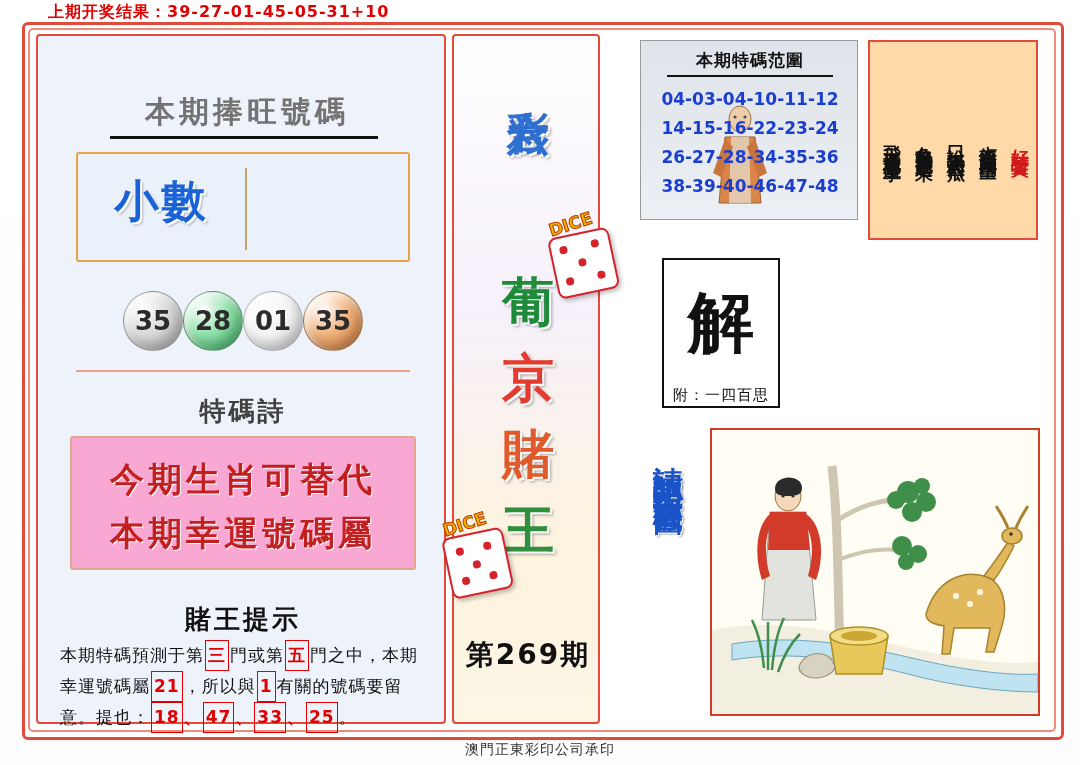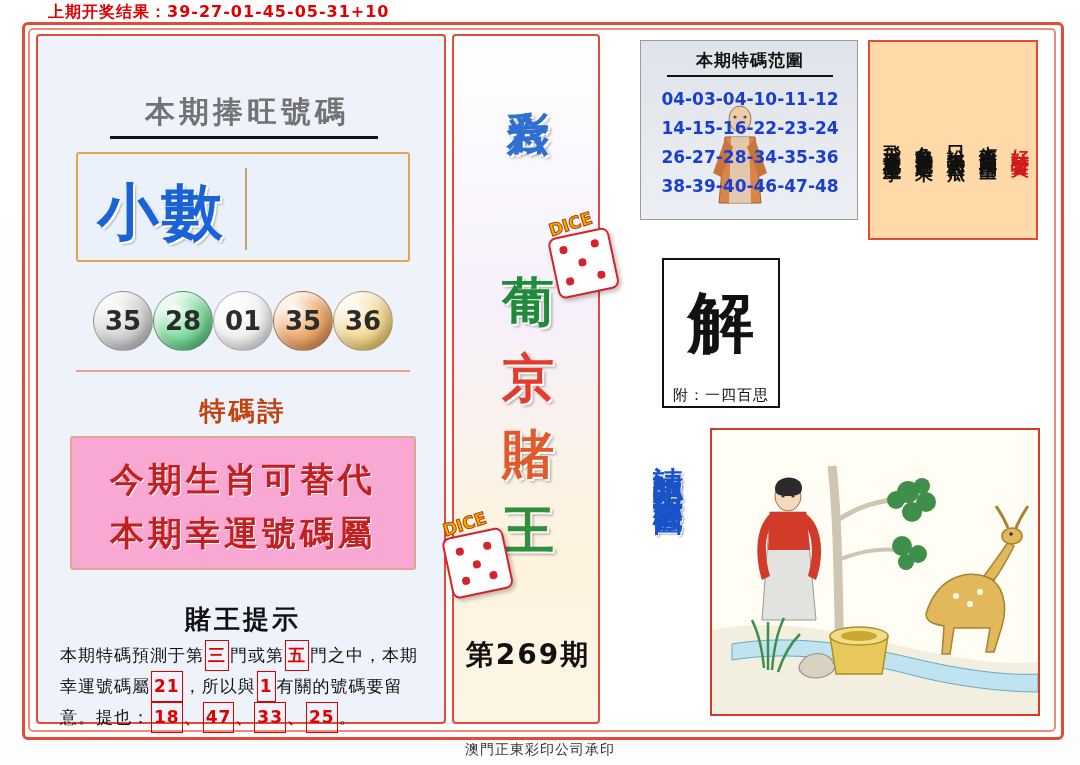--- a/index.html
+++ b/index.html
@@ -47,21 +47,21 @@
   .pick-box{
     position:absolute;left:38px;top:116px;width:334px;height:110px;
     border:2px solid #e8a24a;background:#eaf1fb;border-radius:3px;
     box-sizing:border-box;
   }
   .pick-box .divider{
     position:absolute;left:167px;top:14px;width:2px;height:82px;background:#c8a06a;
   }
   .pick-word{
     position:absolute;top:18px;width:167px;text-align:center;
-    font-size:61px;font-weight:bold;color:#1a63d6;letter-spacing:3px;
+    font-size:44px;font-weight:bold;color:#1a63d6;letter-spacing:3px;
     text-shadow:2px 2px 0 #ffffff,3px 3px 2px rgba(0,0,0,.25);
   }
   .pick-word.a{left:0;}
   .pick-word.b{left:167px;}
   .balls-row{
     position:absolute;left:38px;top:252px;width:334px;height:66px;
     display:flex;justify-content:center;align-items:center;
   }
   .ball{
     width:58px;height:58px;border-radius:50%;
@@ -73,21 +73,21 @@
   .ball.c-gray{background:radial-gradient(circle at 34% 30%,#ffffff 0%,#d8d8d8 45%,#9e9e9e 100%);}
   .ball.c-green{background:radial-gradient(circle at 34% 30%,#ffffff 0%,#8ee0a8 45%,#2e9e55 100%);}
   .ball.c-white{background:radial-gradient(circle at 34% 30%,#ffffff 0%,#f3f3f3 45%,#c6c6c6 100%);}
   .ball.c-orange{background:radial-gradient(circle at 34% 30%,#ffffff 0%,#f0b27a 45%,#c06a2e 100%);}
   .ball.c-yellow{background:radial-gradient(circle at 34% 30%,#ffffff 0%,#f5dda0 45%,#c9a445 100%);}
   .sep-line{
     position:absolute;left:38px;top:334px;width:334px;height:2px;background:#f0a08a;
   }
   .poem-title{
     position:absolute;left:0;top:358px;width:410px;text-align:center;
-    font-size:26px;font-weight:bold;color:#c2410c;letter-spacing:3px;
+    font-size:26px;font-weight:bold;color:#404040;letter-spacing:3px;
   }
   .poem-box{
     position:absolute;left:32px;top:400px;width:346px;height:134px;
     background:#f9a8d4;border:2px solid #e2a68c;border-radius:3px;
     box-sizing:border-box;padding-top:14px;
   }
   .poem-line{
     text-align:center;font-size:34px;font-weight:bold;color:#c21f1f;
     letter-spacing:4px;line-height:54px;
     text-shadow:1px 1px 0 #ffffff;
@@ -230,21 +230,20 @@
     <div class="pick-box">
       <div class="pick-word a">小數</div>
       <div class="divider"></div>
     </div>
 
     <div class="balls-row">
       <div class="ball c-gray">35</div>
       <div class="ball c-green">28</div>
       <div class="ball c-white">01</div>
       <div class="ball c-orange">35</div>
-      <div class="ball c-yellow">36</div>
     </div>
 
     <div class="sep-line"></div>
 
     <div class="poem-title">特碼詩</div>
 
     <div class="poem-box">
       <div class="poem-line">今期生肖可替代</div>
       <div class="poem-line">本期幸運號碼屬</div>
     </div>

